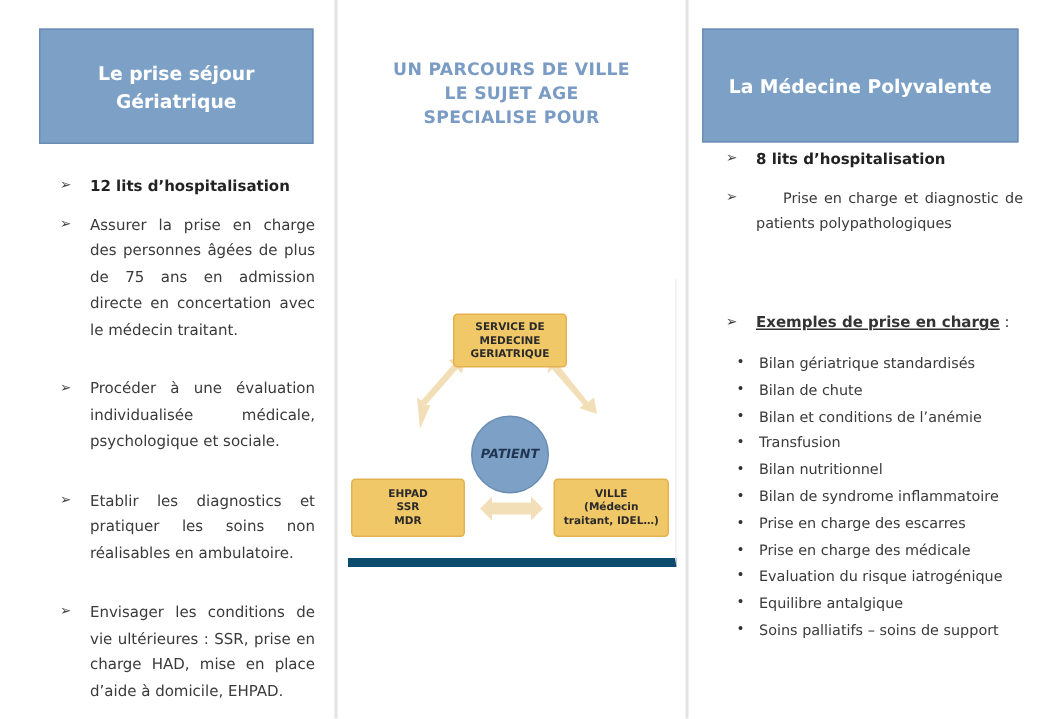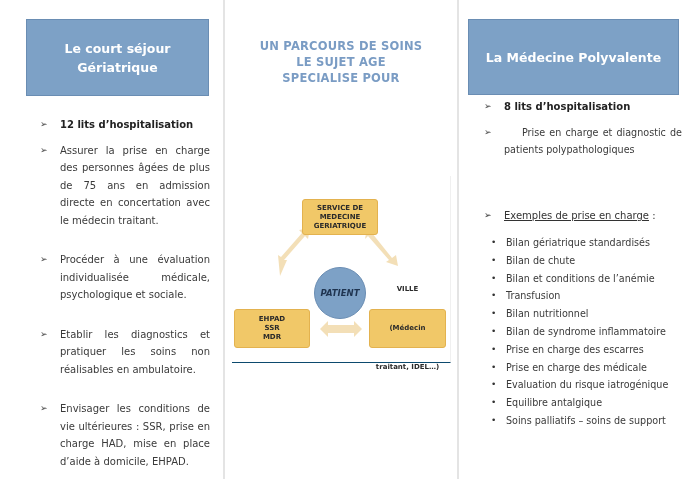--- a/index.html
+++ b/index.html
@@ -38,22 +38,22 @@
   }
   .just { text-align: justify; }
   .bold { font-weight: bold; color: #222; }
   .center-title {
     position: absolute; left: 224px; width: 234px; top: 38px;
     text-align: center;
     color: #7a9cc4; font-weight: bold; font-size: 11.5px; line-height: 16px;
     letter-spacing: 0.2px;
   }
   .diagram-frame {
-    position: absolute; left: 232px; top: 176px; width: 218px; height: 186px;
-    border-right: 1px solid #f0f0f0; border-bottom: 1px solid #0c4a6e;
+    position: absolute; left: 232px; top: 186px; width: 218px; height: 186px;
+    border-right: 1px solid #f0f0f0; border-bottom: 6px solid #0c4a6e;
   }
   .node {
     position: absolute;
     background: #f1c868;
     border: 1px solid #e3b24f;
     border-radius: 3px;
     color: #2a2a2a;
     font-weight: bold;
     font-size: 7px;
     line-height: 9px;
@@ -69,31 +69,31 @@
     display: flex; align-items: center; justify-content: center;
   }
   .right-list { position: absolute; list-style: none; margin: 0; padding: 0; }
   .right-list li {
     position: relative; padding-left: 18px;
     font-size: 9.6px; line-height: 17.8px; color: #3a3a3a;
   }
   .right-list li .dot {
     position: absolute; left: 3px; top: 0; font-size: 9px; color: #333;
   }
-  .underline { text-decoration: underline; }
+  .underline { text-decoration: underline; font-weight: bold; }
 </style>
 </head>
 <body>
 
 <div class="divider" style="left:223px;"></div>
 <div class="divider" style="left:457px;"></div>
 
 <section class="col" style="left:0;width:223px;">
   <div class="title-box" style="left:26px;top:19px;width:183px;height:77px;flex-direction:column;">
-    <span>Le court séjour</span>
+    <span>Le prise séjour</span>
     <span>Gériatrique</span>
   </div>
 
   <ul class="bullets" style="left:40px;top:116px;width:170px;">
     <li style="margin-bottom:8px;">
       <span class="arrow">➢</span>
       <span class="bold">12 lits d’hospitalisation</span>
     </li>
     <li class="just" style="margin-bottom:22px;">
       <span class="arrow">➢</span>
@@ -108,21 +108,21 @@
       <span>Etablir les diagnostics et pratiquer les soins non réalisables en ambulatoire.</span>
     </li>
     <li class="just">
       <span class="arrow">➢</span>
       <span>Envisager les conditions de vie ultérieures : SSR, prise en charge HAD, mise en place d’aide à domicile, EHPAD.</span>
     </li>
   </ul>
 </section>
 
 <div class="center-title">
-  <div>UN PARCOURS DE SOINS</div>
+  <div>UN PARCOURS DE VILLE</div>
   <div>LE SUJET AGE</div>
   <div>SPECIALISE POUR</div>
 </div>
 
 <div class="diagram-frame">
   <svg width="218" height="186" style="position:absolute;left:0;top:0;">
     <g fill="#f3dfb7">
 
       <polygon points="48,100 55,84 52,84 73,60 76,63 78,52 67,54 70,57 49,81 46,79"></polygon>
 
@@ -139,21 +139,21 @@
   </div>
 
   <div class="patient" style="left:82px;top:91px;font-style:italic;">PATIENT</div>
 
   <div class="node" style="left:2px;top:133px;width:76px;height:39px;">
     <span>EHPAD</span>
     <span>SSR</span>
     <span>MDR</span>
   </div>
 
-  <div class="node" style="left:137px;top:133px;width:77px;height:39px;gap:30px;">
+  <div class="node" style="left:137px;top:133px;width:77px;height:39px;">
     <span>VILLE</span>
     <span>(Médecin</span>
     <span>traitant, IDEL…)</span>
   </div>
 </div>
 
 <section class="col" style="left:459px;width:241px;">
   <div class="title-box" style="left:9px;top:19px;width:211px;height:76px;">La Médecine Polyvalente</div>
 
   <ul class="bullets" style="left:25px;top:98px;width:198px;">

